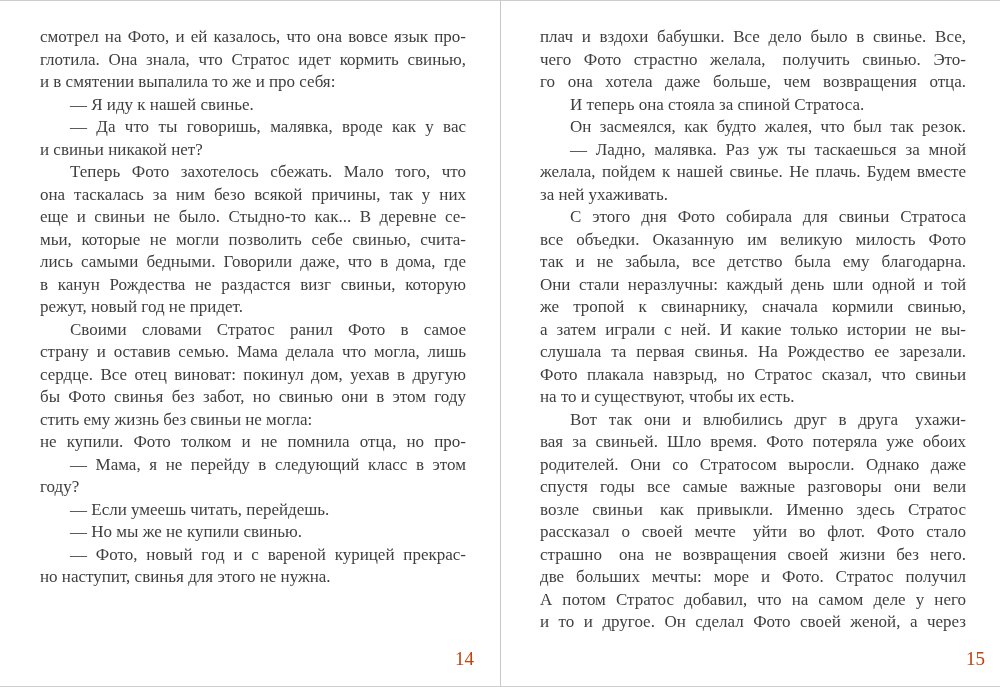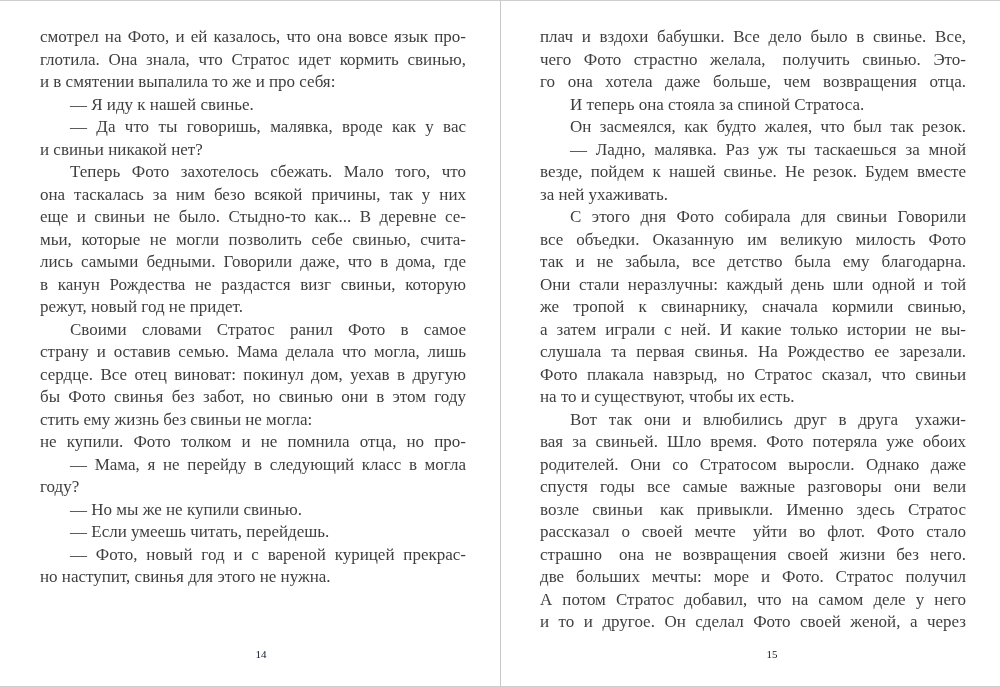--- a/index.html
+++ b/index.html
@@ -31,23 +31,23 @@
   .line {
     text-align: justify;
     text-align-last: justify;
     height: 22.5px;
     overflow: hidden;
   }
   .line.end { text-align-last: left; }
   .line.indent { text-indent: 30px; }
   .page-number {
     position: absolute; top: 648px; width: 426px;
-    text-align: center;
-    font-size: 11px;
-    color: #0f172a;
+    text-align: right;
+    font-size: 19px;
+    color: #c2410c;
   }
   .page-number.left  { left: 48px; }
   .page-number.right { left: 559px; }
 </style>
 </head>
 <body>
 
 <div>
   <div class="edge-line edge-top"></div>
   <div class="gutter"></div>
@@ -65,38 +65,38 @@
       <div class="line">мьи, которые не могли позволить себе свинью, счита-</div>
       <div class="line">лись самыми бедными. Говорили даже, что в дома, где</div>
       <div class="line">в канун Рождества не раздастся визг свиньи, которую</div>
       <div class="line end">режут, новый год не придет.</div>
       <div class="line indent">Своими словами Стратос ранил Фото в самое</div>
       <div class="line">страну и оставив семью. Мама делала что могла, лишь</div>
       <div class="line">сердце. Все отец виноват: покинул дом, уехав в другую</div>
       <div class="line">бы Фото свинья без забот, но свинью они в этом году</div>
       <div class="line end">стить ему жизнь без свиньи не могла:</div>
       <div class="line">не купили. Фото толком и не помнила отца, но про-</div>
-      <div class="line indent">— Мама, я не перейду в следующий класс в могла</div>
+      <div class="line indent">— Мама, я не перейду в следующий класс в этом</div>
       <div class="line end">году?</div>
+      <div class="line indent end">— Если умеешь читать, перейдешь.</div>
       <div class="line indent end">— Но мы же не купили свинью.</div>
-      <div class="line indent end">— Если умеешь читать, перейдешь.</div>
       <div class="line indent">— Фото, новый год и с вареной курицей прекрас-</div>
       <div class="line end">но наступит, свинья для этого не нужна.</div>
     </div>
 
   <div class="page-text right">
       <div class="line">плач и вздохи бабушки. Все дело было в свинье. Все,</div>
       <div class="line">чего Фото страстно желала, получить свинью. Это-</div>
       <div class="line">го она хотела даже больше, чем возвращения отца.</div>
       <div class="line indent end">И теперь она стояла за спиной Стратоса.</div>
       <div class="line indent">Он засмеялся, как будто жалея, что был так резок.</div>
       <div class="line indent">— Ладно, малявка. Раз уж ты таскаешься за мной</div>
-      <div class="line">везде, пойдем к нашей свинье. Не резок. Будем вместе</div>
+      <div class="line">желала, пойдем к нашей свинье. Не плачь. Будем вместе</div>
       <div class="line end">за ней ухаживать.</div>
-      <div class="line indent">С этого дня Фото собирала для свиньи Говорили</div>
+      <div class="line indent">С этого дня Фото собирала для свиньи Стратоса</div>
       <div class="line">все объедки. Оказанную им великую милость Фото</div>
       <div class="line">так и не забыла, все детство была ему благодарна.</div>
       <div class="line">Они стали неразлучны: каждый день шли одной и той</div>
       <div class="line">же тропой к свинарнику, сначала кормили свинью,</div>
       <div class="line">а затем играли с ней. И какие только истории не вы-</div>
       <div class="line">слушала та первая свинья. На Рождество ее зарезали.</div>
       <div class="line">Фото плакала навзрыд, но Стратос сказал, что свиньи</div>
       <div class="line end">на то и существуют, чтобы их есть.</div>
       <div class="line indent">Вот так они и влюбились друг в друга ухажи-</div>
       <div class="line">вая за свиньей. Шло время. Фото потеряла уже обоих</div>

